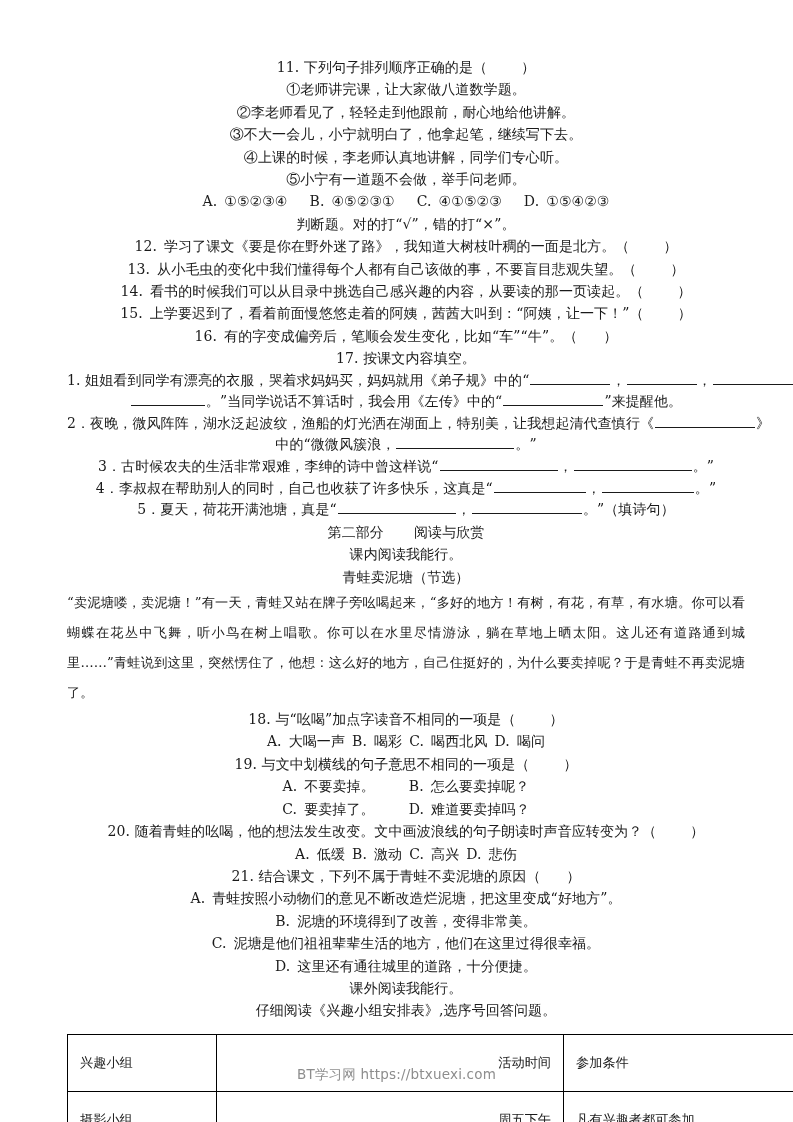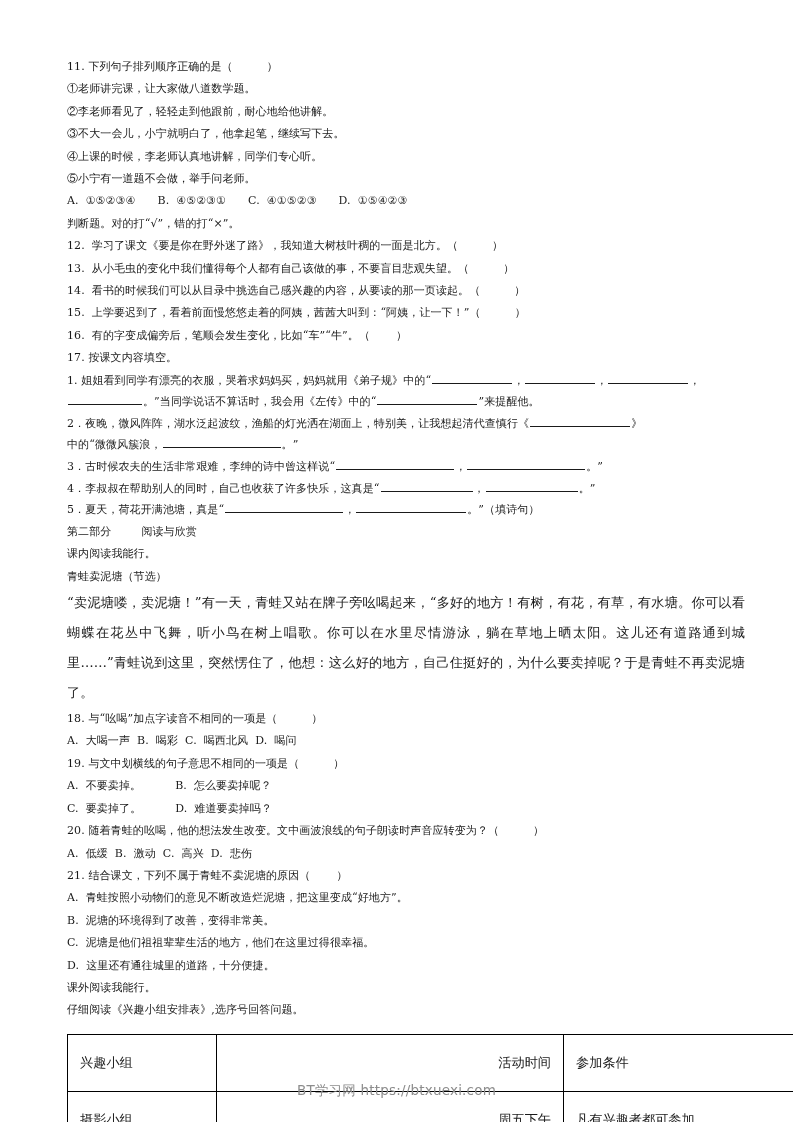--- a/index.html
+++ b/index.html
@@ -18,24 +18,25 @@
   }
   .page {
     position: absolute;
     left: 0; top: 0;
     width: 793px;
     height: 1122px;
     box-sizing: border-box;
     padding: 56px 48px 0 67px;
   }
   .line {
-    font-size: 11px;
+    font-size: 14px;
     line-height: 22.4px;
     white-space: nowrap;
     letter-spacing: 0.1px;
+    text-align: center;
   }
   .para {
     font-size: 13.2px;
     line-height: 30px;
     text-align: justify;
     text-justify: inter-ideograph;
     letter-spacing: 0.05px;
   }
   .tight { line-height: 21.6px; }
   .blank {
@@ -81,21 +82,20 @@
   .watermark {
     position: absolute;
     left: 0;
     top: 1066px;
     width: 793px;
     text-align: center;
     font-family: "DejaVu Sans", "Liberation Sans", sans-serif;
     font-size: 13.5px;
     color: #8d8d8d;
     letter-spacing: 0.2px;
-    margin-top: 16px;
   }
 </style>
 </head>
 <body>
 
 <div class="page">
 
   <div class="line"><span>11. 下列句子排列顺序正确的是（</span><span class="paren-gap"></span><span>）</span></div>
   <div class="line">①老师讲完课，让大家做八道数学题。</div>
   <div class="line">②李老师看见了，轻轻走到他跟前，耐心地给他讲解。</div>

